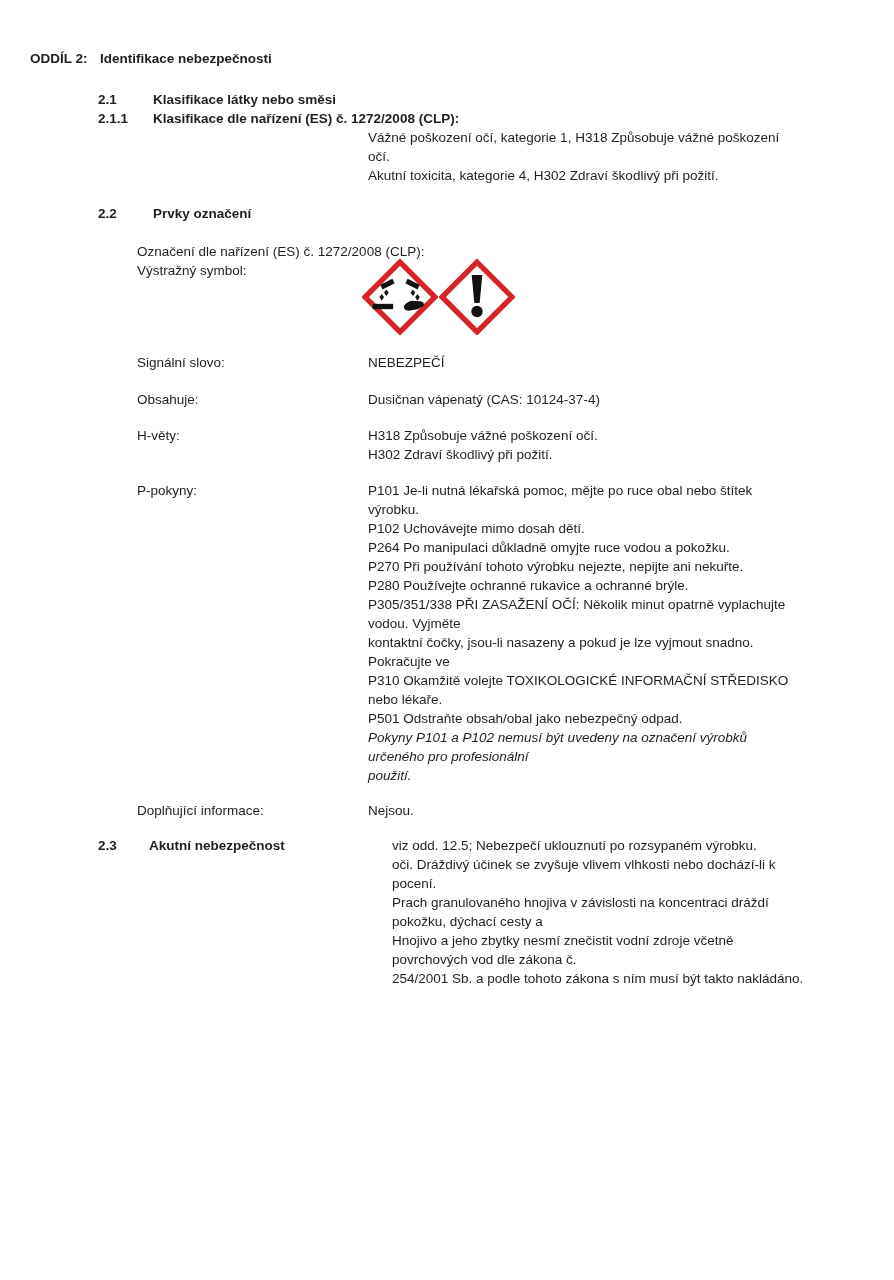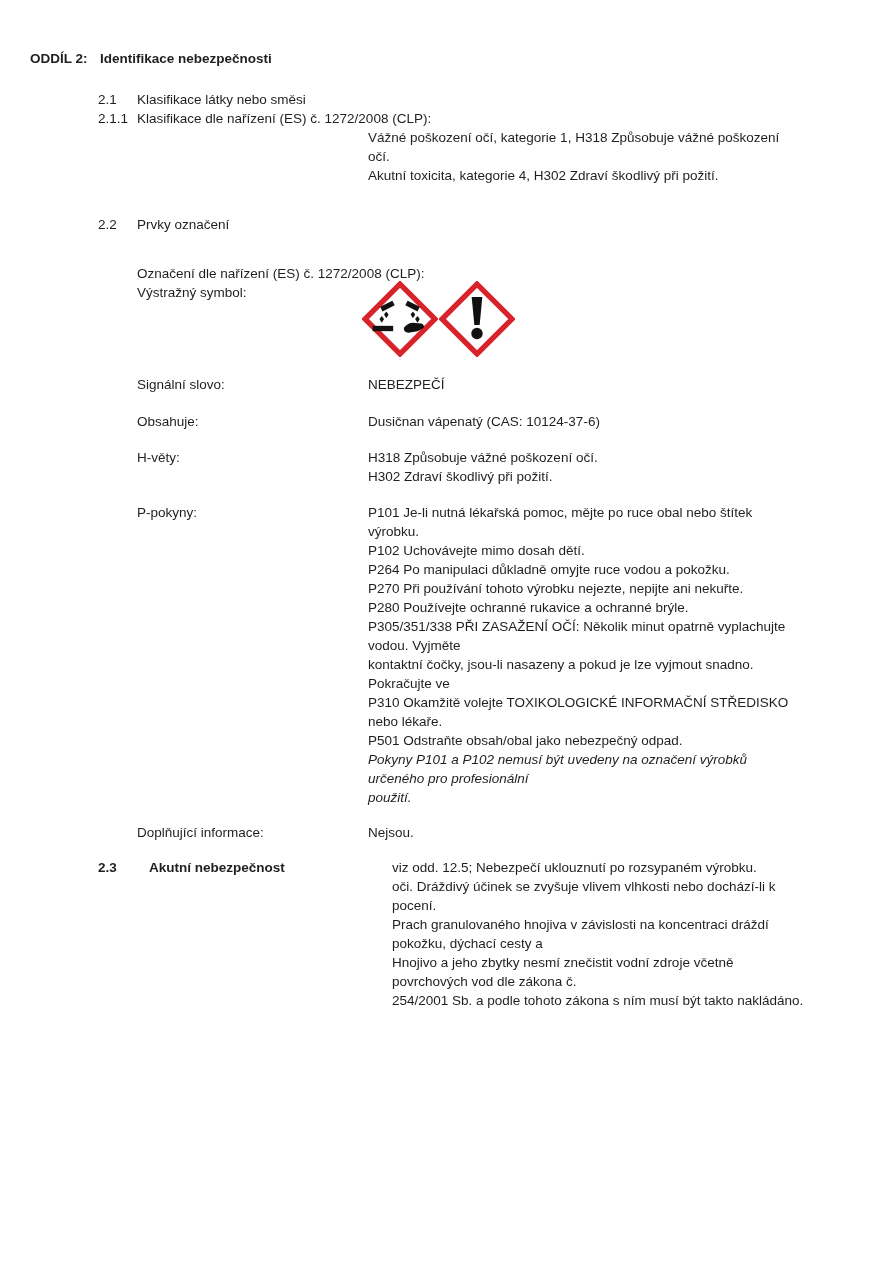--- a/index.html
+++ b/index.html
@@ -30,21 +30,22 @@
     display: grid;
     grid-template-columns: 70px 1fr;
     font-weight: bold;
   }
 
   
   .num-row {
     padding-left: 68px;
     display: grid;
     grid-template-columns: 39px 1fr;
-    font-weight: normal;
+    font-weight: bold;
+    gap: 16px;
   }
 
   
   .value-indent { padding-left: 338px; }
 
   
   .intro-line { padding-left: 107px; }
 
   
   .label-row {
@@ -57,21 +58,21 @@
   
   .num-label-row {
     padding-left: 68px;
     display: grid;
     grid-template-columns: 39px 231px 1fr;
     align-items: start;
     gap: 12px;
   }
 
   .mt22 { margin-top: 22px; }
-  .mt19 { margin-top: 30px; }
+  .mt19 { margin-top: 19px; }
   .mt18 { margin-top: 18px; }
   .mt17 { margin-top: 17px; }
   .mt16 { margin-top: 16px; }
 
   .picto-wrap {
     display: flex;
     gap: 1px;
     margin-left: -6px;
     margin-top: -2px;
   }
@@ -147,21 +148,21 @@
     </span>
   </div>
 
   <div class="label-row mt18">
     <span>Signální slovo:</span>
     <span>NEBEZPEČÍ</span>
   </div>
 
   <div class="label-row mt18">
     <span>Obsahuje:</span>
-    <span>Dusičnan vápenatý (CAS: 10124-37-6)</span>
+    <span>Dusičnan vápenatý (CAS: 10124-37-4)</span>
   </div>
 
   <div class="label-row mt17">
     <span>H-věty:</span>
     <span>
       <div>H318 Způsobuje vážné poškození očí.</div>
       <div>H302 Zdraví škodlivý při požití.</div>
     </span>
   </div>
 

